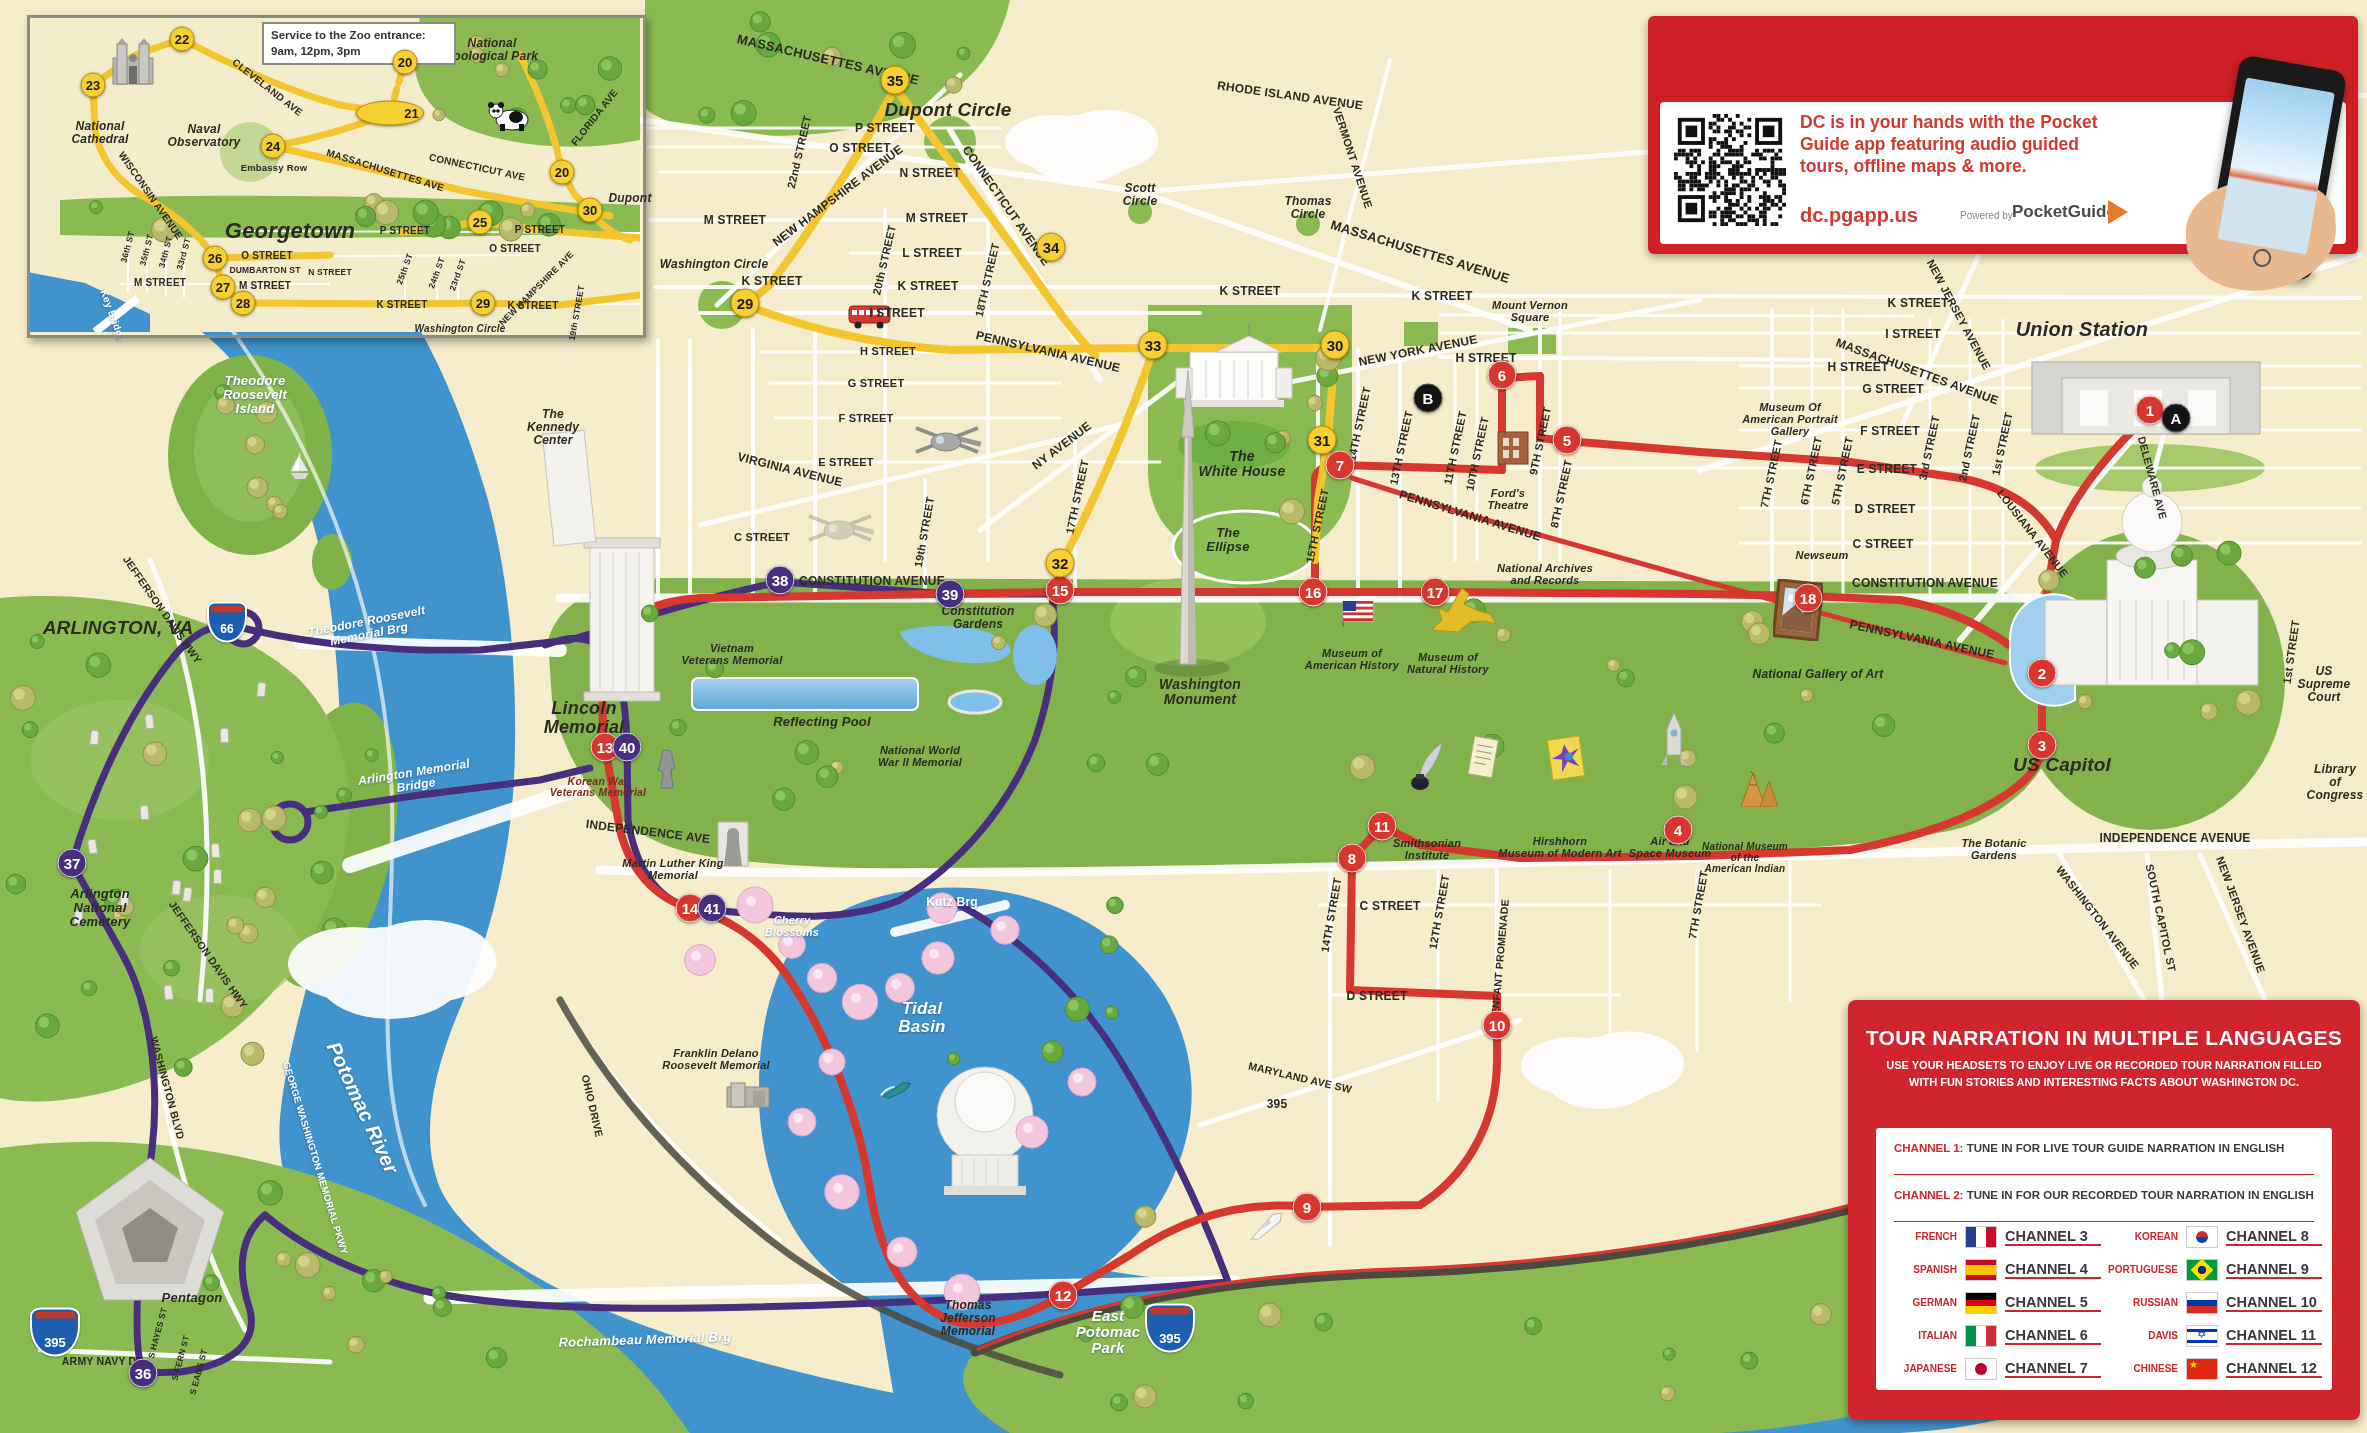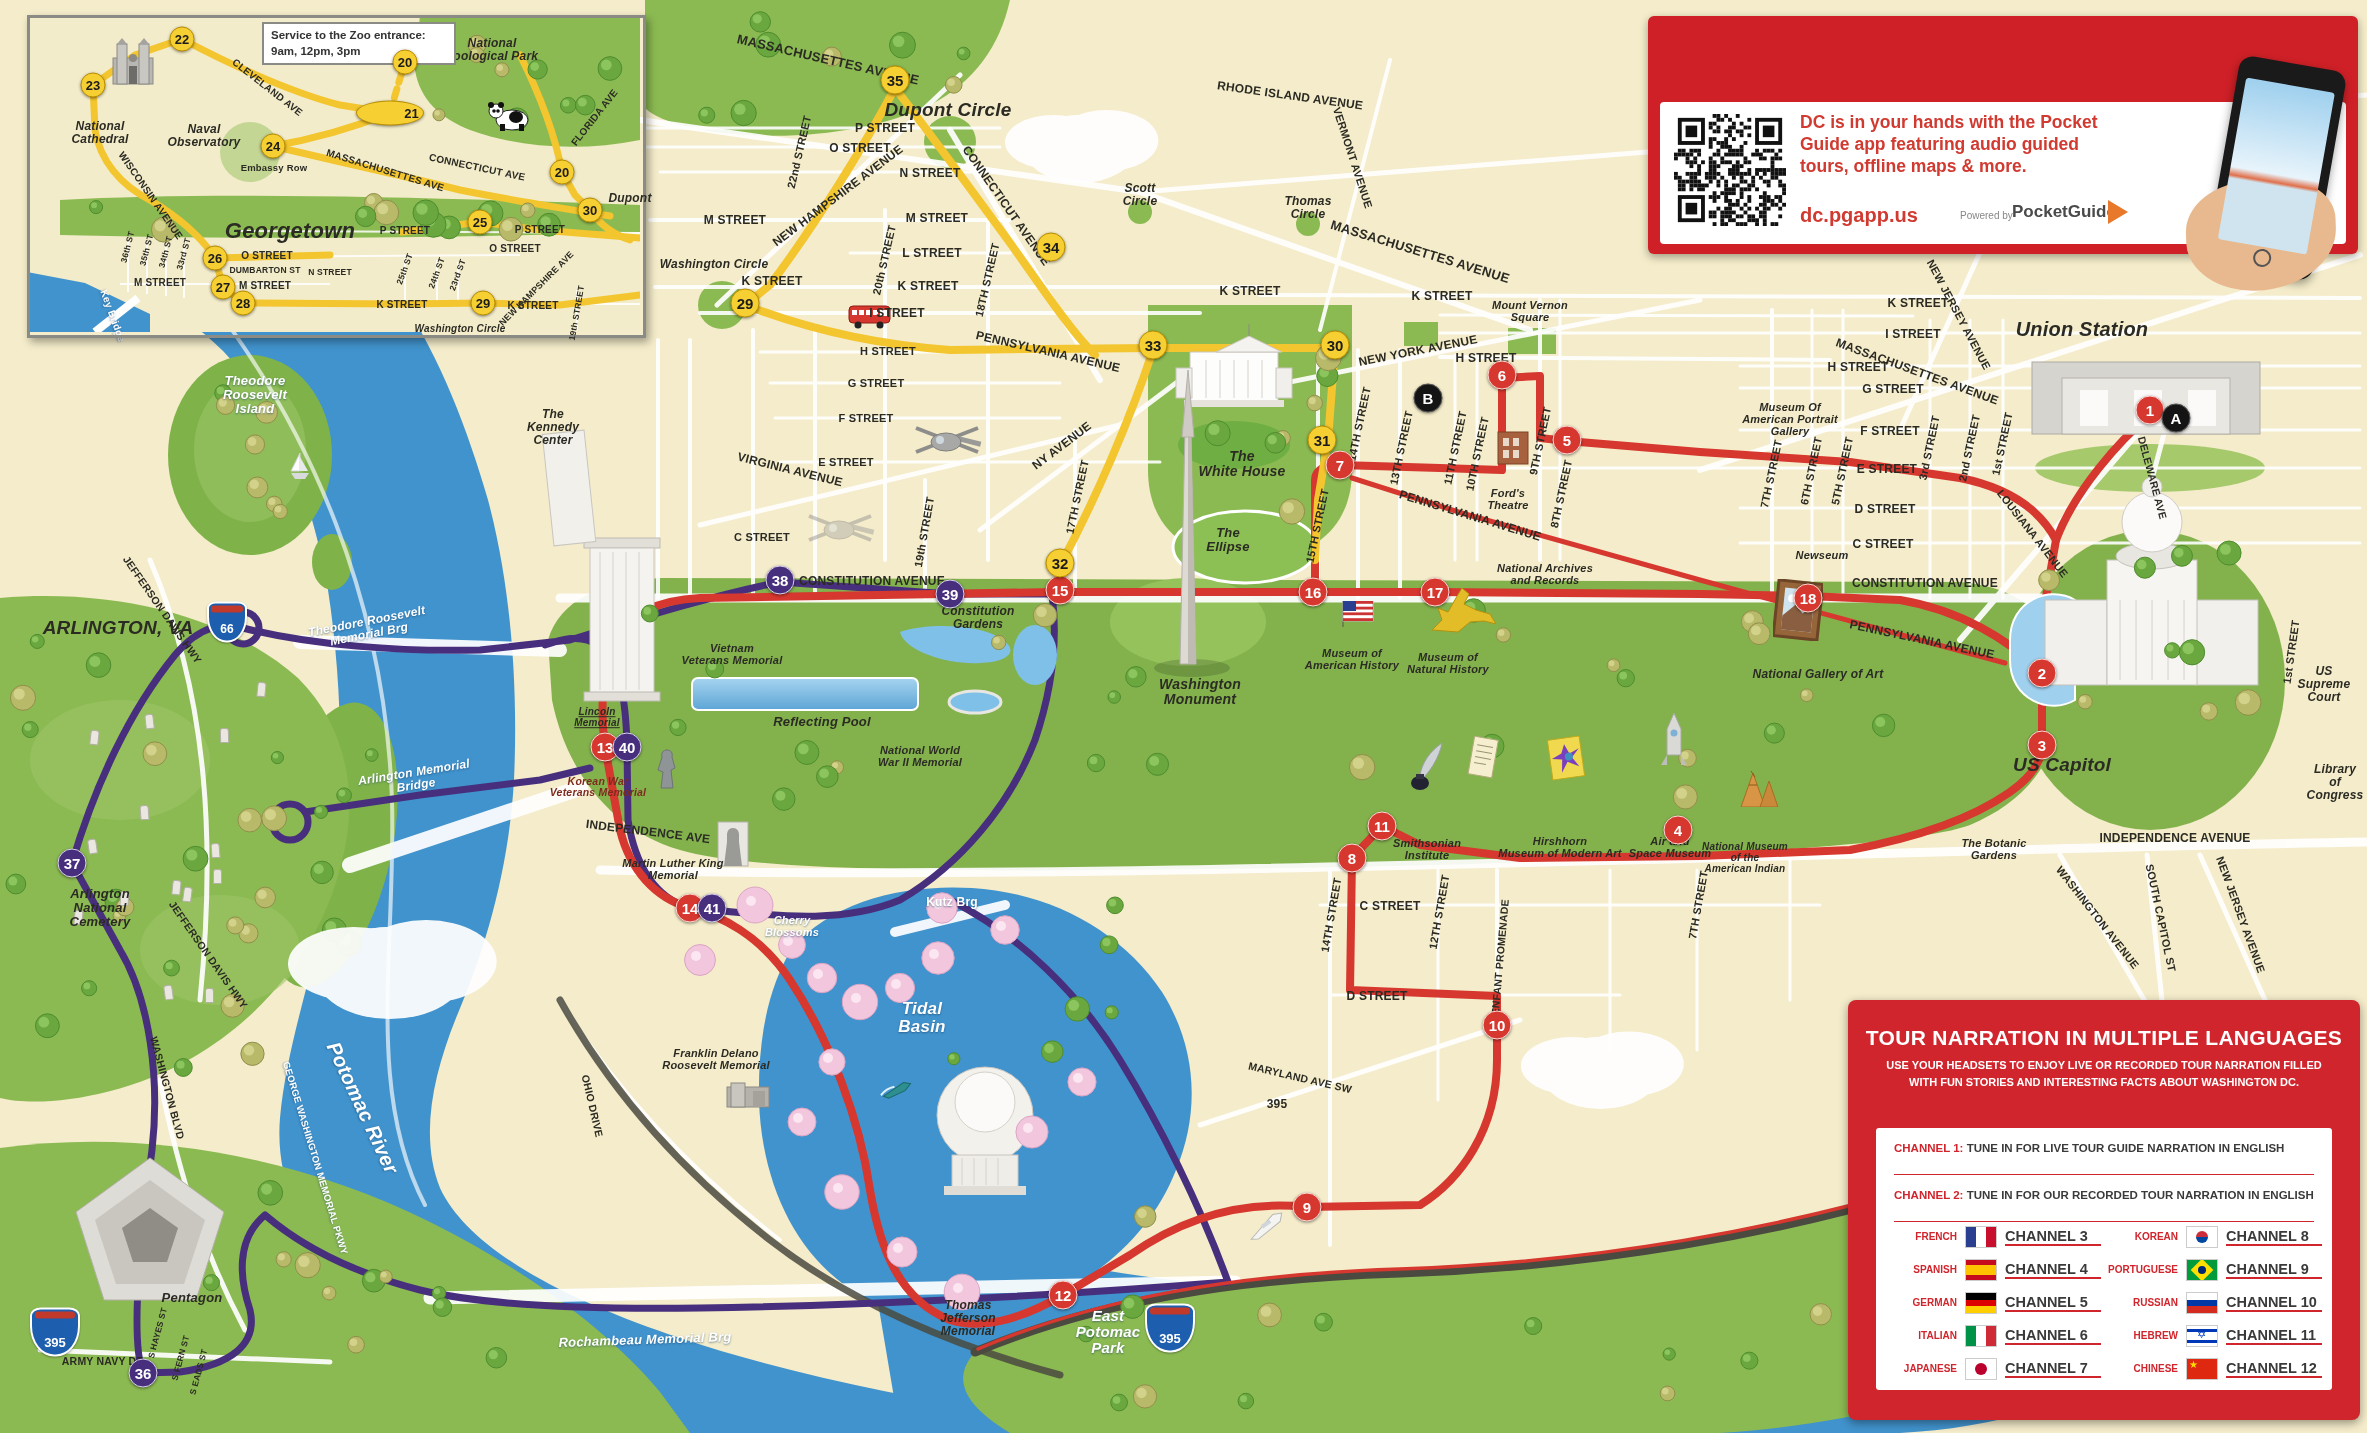--- a/index.html
+++ b/index.html
@@ -1072,21 +1072,21 @@
       <div class="lbl pl" style="left: 1352px; top: 660px; font-size: 11px; --r: 0deg; z-index: 22;">Museum of
 American History</div>
       <div class="lbl pl" style="left: 1448px; top: 664px; font-size: 11px; --r: 0deg; z-index: 22;">Museum of
 Natural History</div>
       <div class="lbl " style="left: 872px; top: 581px; font-size: 12px; --r: 0deg; z-index: 22;">CONSTITUTION AVENUE</div>
       <div class="lbl " style="left: 1925px; top: 583px; font-size: 12px; --r: 0deg; z-index: 22;">CONSTITUTION AVENUE</div>
       <div class="lbl pl" style="left: 978px; top: 618px; font-size: 12px; --r: 0deg; z-index: 22;">Constitution
 Gardens</div>
       <div class="lbl pl" style="left: 732px; top: 655px; font-size: 11px; --r: 0deg; z-index: 22;">Vietnam
 Veterans Memorial</div>
-      <div class="lbl pl" style="left: 597px; top: 718px; font-size: 10px; --r: 0deg; z-index: 22; text-decoration: underline;">Lincoln
+      <div class="lbl pl" style="left: 584px; top: 718px; font-size: 18px; --r: 0deg; z-index: 22;">Lincoln
 Memorial</div>
       <div class="lbl pl" style="left: 822px; top: 722px; font-size: 13px; --r: 0deg; z-index: 22;">Reflecting Pool</div>
       <div class="lbl pl" style="left: 920px; top: 757px; font-size: 11px; --r: 0deg; z-index: 22;">National World
 War II Memorial</div>
       <div class="lbl pl mar" style="left: 598px; top: 787px; font-size: 10.5px; --r: 0deg; z-index: 22;">Korean War
 Veterans Memorial</div>
       <div class="lbl " style="left: 648px; top: 832px; font-size: 12px; --r: 7deg; z-index: 22;">INDEPENDENCE AVE</div>
       <div class="lbl pl" style="left: 673px; top: 870px; font-size: 11px; --r: 0deg; z-index: 22;">Martin Luther King
 Memorial</div>
       <div class="lbl pl wt" style="left: 792px; top: 927px; font-size: 11px; --r: 0deg; z-index: 18;">Cherry
@@ -1756,21 +1756,21 @@
             <span class="nm">RUSSIAN</span>
             <span class="flag" style="background: linear-gradient(rgb(255, 255, 255) 33%, rgb(0, 57, 166) 33%, rgb(0, 57, 166) 66%, rgb(213, 43, 30) 66%);"></span>
             <span class="ch">CHANNEL 10</span>
           </div>
           <div class="lrow">
             <span class="nm">ITALIAN</span>
             <span class="flag" style="background: linear-gradient(90deg, rgb(0, 146, 70) 33%, rgb(255, 255, 255) 33%, rgb(255, 255, 255) 66%, rgb(206, 43, 55) 66%);"></span>
             <span class="ch">CHANNEL 6</span>
           </div>
           <div class="lrow">
-            <span class="nm">HEBREW</span>
+            <span class="nm">DAVIS</span>
             <span class="flag" style="background: linear-gradient(rgb(255, 255, 255) 15%, rgb(0, 56, 184) 15%, rgb(0, 56, 184) 30%, rgb(255, 255, 255) 30%, rgb(255, 255, 255) 70%, rgb(0, 56, 184) 70%, rgb(0, 56, 184) 85%, rgb(255, 255, 255) 85%);">
               <i style="position: absolute; left: 10px; top: 2px; color: rgb(0, 56, 184); font-size: 11px; font-style: normal;">✡</i>
             </span>
             <span class="ch">CHANNEL 11</span>
           </div>
           <div class="lrow">
             <span class="nm">JAPANESE</span>
             <span class="flag" style="background: rgb(255, 255, 255);">
               <i style="position: absolute; left: 9px; top: 4px; width: 12px; height: 12px; border-radius: 50%; background: rgb(188, 0, 45);"></i>
             </span>

